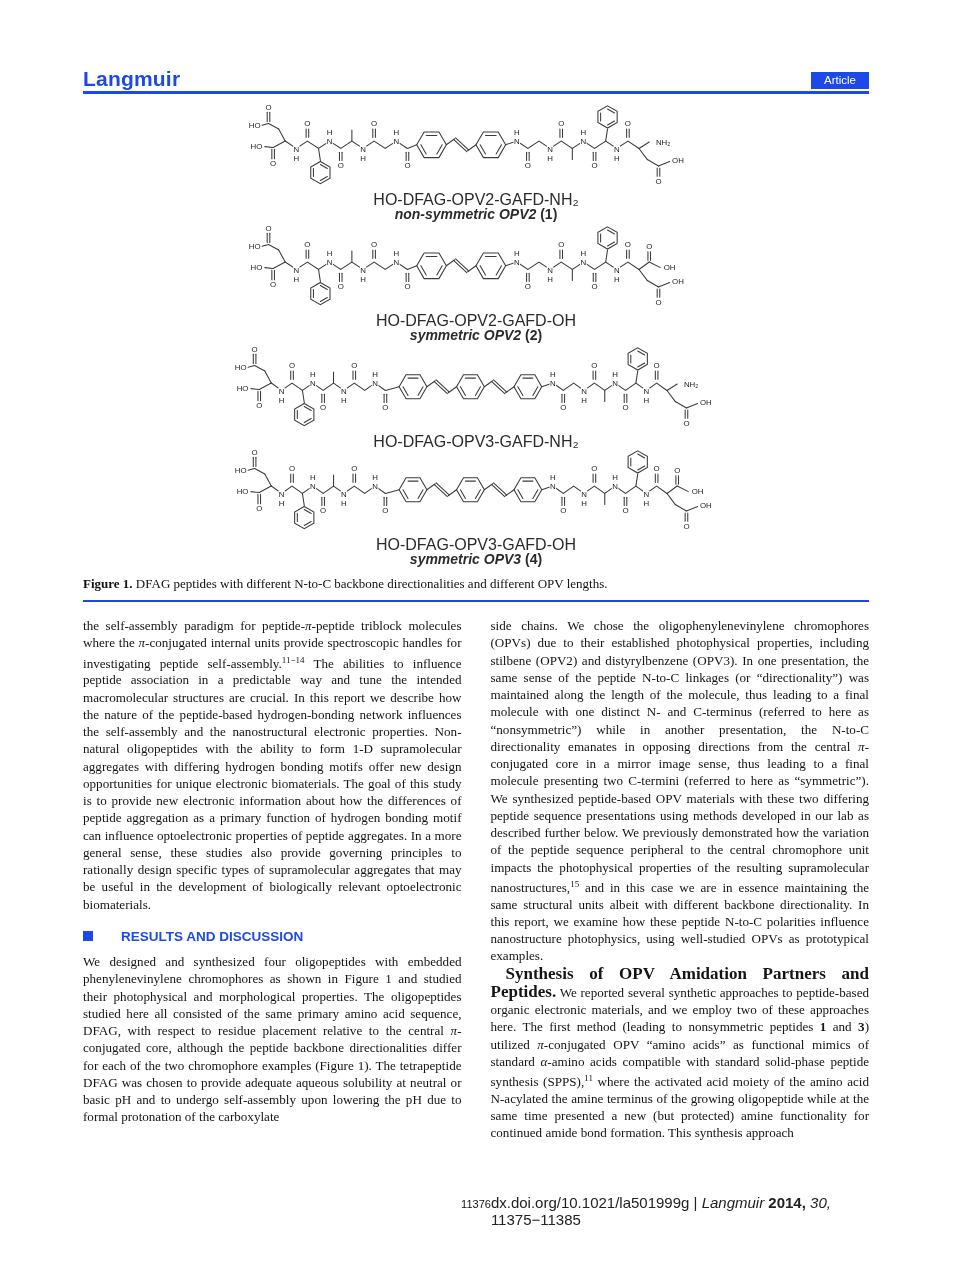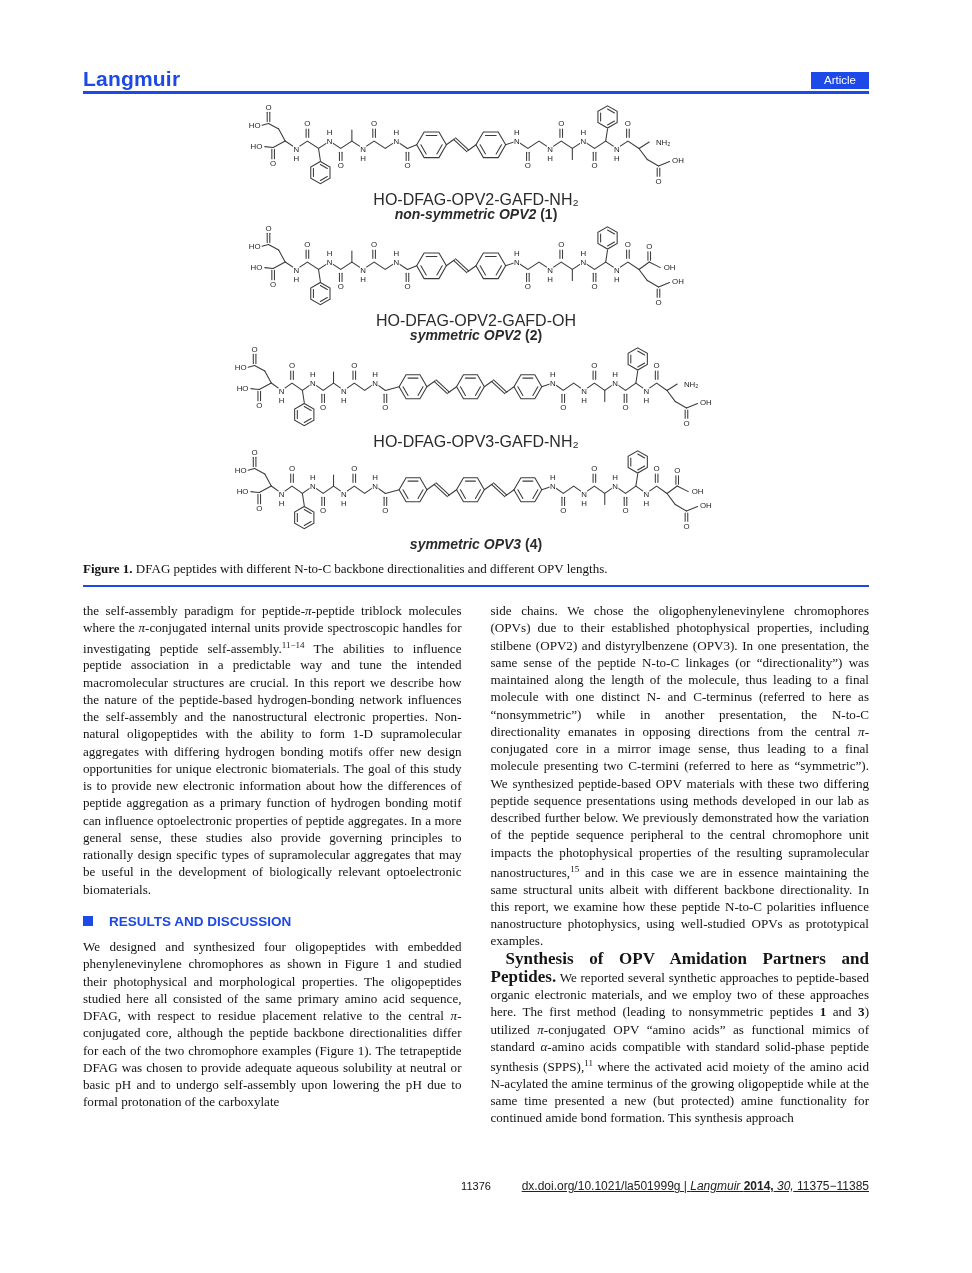--- a/index.html
+++ b/index.html
@@ -27,34 +27,34 @@
            color:#2b2b2b;margin-bottom:3px;}
   .fig-caption{font-size:13px;line-height:15px;margin-top:9px;color:#111;}
   .caption-rule{margin-top:9px;border-top:2.5px solid var(--blue);}
 
   
   .columns{display:flex;gap:29px;margin-top:15px;min-height:562px;
            text-align:justify;font-size:13.1px;line-height:17.25px;}
   .col{flex:1;min-width:0;}
   p{margin:0;}
   .indent{text-indent:15px;}
-  .section-heading{display:flex;align-items:center;gap:16px;
+  .section-heading{display:flex;align-items:center;gap:28px;
       font-family:"Liberation Sans",sans-serif;font-weight:bold;font-size:13.5px;
       color:var(--blue);margin:15px 0 8px;text-align:left;}
   .bullet{width:10px;height:10px;background:var(--blue);flex:0 0 auto;}
   .bseg{font-weight:bold;}
   .iseg{font-style:italic;}
   .sansseg{font-family:Liberation Serif, serif;font-size:17px;}
   .supseg{font-size:9px;vertical-align:4.5px;}
 
   
   .footer{margin-top:15px;display:grid;grid-template-columns:1fr auto 1fr;
           align-items:baseline;font-family:"Liberation Sans",sans-serif;}
   .page-num{font-size:11px;color:#111;grid-column:2;}
-  .doi{justify-self:end;font-size:12px;color:#222;grid-column:3;text-decoration:underline;}
+  .doi{justify-self:end;font-size:15px;color:#222;grid-column:3;}
 </style>
 </head>
 <body>
 
 <div class="page">
 
   <div class="header">
     <div class="logo">Langmuir</div>
     <div class="badge">Article</div>
   </div>
@@ -466,20 +466,21 @@
             <line x1="487.2" y1="67" x2="499.2" y2="62"></line>
             <text x="508.2" y="64" text-anchor="middle" font-size="8.5" font-family="Liberation Sans, sans-serif" fill="#222" stroke="#fff" stroke-width="2.2" style="paint-order:stroke">OH</text>
             <line x1="466.2" y1="48" x2="477.2" y2="40"></line>
             <line x1="478.59999999999997" y1="38" x2="478.59999999999997" y2="29"></line>
             <line x1="475.8" y1="38" x2="475.8" y2="29"></line>
             <text x="477.2" y="26" text-anchor="middle" font-size="8.5" font-family="Liberation Sans, sans-serif" fill="#222" stroke="#fff" stroke-width="2.2" style="paint-order:stroke">O</text>
             <line x1="477.2" y1="40" x2="489.2" y2="46"></line>
             <text x="499.2" y="49" text-anchor="middle" font-size="8.5" font-family="Liberation Sans, sans-serif" fill="#222" stroke="#fff" stroke-width="2.2" style="paint-order:stroke">OH</text>
           </g>
         </svg>
+      <div class="mol-label">HO-DFAG-OPV3-GAFD-OH</div>
       <div class="mol-tag"><span class="bseg iseg">symmetric OPV3 </span><span class="bseg">(4)</span></div>
     </div>
   </div>
 
   <div class="fig-caption"><span class="bseg">Figure 1.</span><span> DFAG peptides with different N-to-C backbone directionalities and different OPV lengths.</span></div>
   <div class="caption-rule"></div>
 
   <div class="columns">
     <div class="col">
       <p><span>the self-assembly paradigm for peptide-</span><span class="iseg">π</span><span>-peptide triblock molecules where the </span><span class="iseg">π</span><span>-conjugated internal units provide spectroscopic handles for investigating peptide self-assembly.</span><span class="supseg">11−14</span><span> The abilities to influence peptide association in a predictable way and tune the intended macromolecular structures are crucial. In this report we describe how the nature of the peptide-based hydrogen-bonding network influences the self-assembly and the nanostructural electronic properties. Non-natural oligopeptides with the ability to form 1-D supramolecular aggregates with differing hydrogen bonding motifs offer new design opportunities for unique electronic biomaterials. The goal of this study is to provide new electronic information about how the differences of peptide aggregation as a primary function of hydrogen bonding motif can influence optoelectronic properties of peptide aggregates. In a more general sense, these studies also provide governing principles to rationally design specific types of supramolecular aggregates that may be useful in the development of biologically relevant optoelectronic biomaterials.</span></p>

